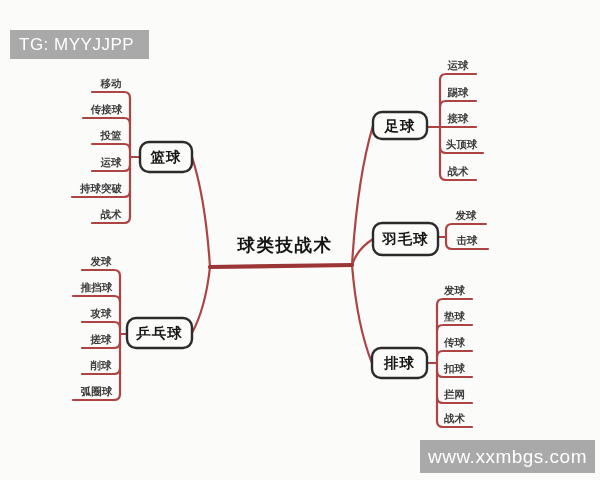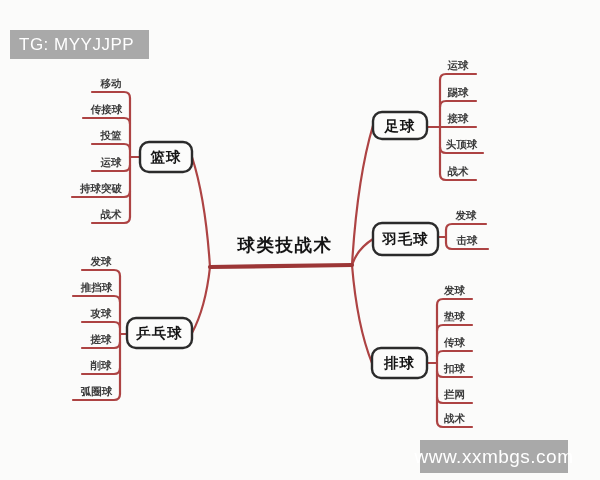--- a/index.html
+++ b/index.html
@@ -16,21 +16,21 @@
     color:#ffffff;
     font-family:"Liberation Sans","DejaVu Sans",sans-serif;
     display:flex;align-items:center;
     letter-spacing:.5px;
   }
   .wm-top{
     left:10px;top:9px;width:139px;height:29px;
     font-size:17px;padding-left:9px;box-sizing:border-box;margin-top:21px;
   }
   .wm-bottom{
-    left:420px;top:440px;width:148px;height:33px;
+    left:420px;top:440px;width:175px;height:33px;
     font-size:19px;justify-content:center;
   }
 </style>
 </head>
 <body>
 
 <div class="stage">
   <svg id="mindmap" width="600" height="480" viewBox="0 0 600 480">
       <path d="M210,267 Q205.5,198.8 192,157" fill="none" stroke="#ad4343" stroke-width="2.2" stroke-linecap="round"></path>
       <path d="M130,157 L140,157" fill="none" stroke="#ad4343" stroke-width="2.2" stroke-linecap="round"></path>

